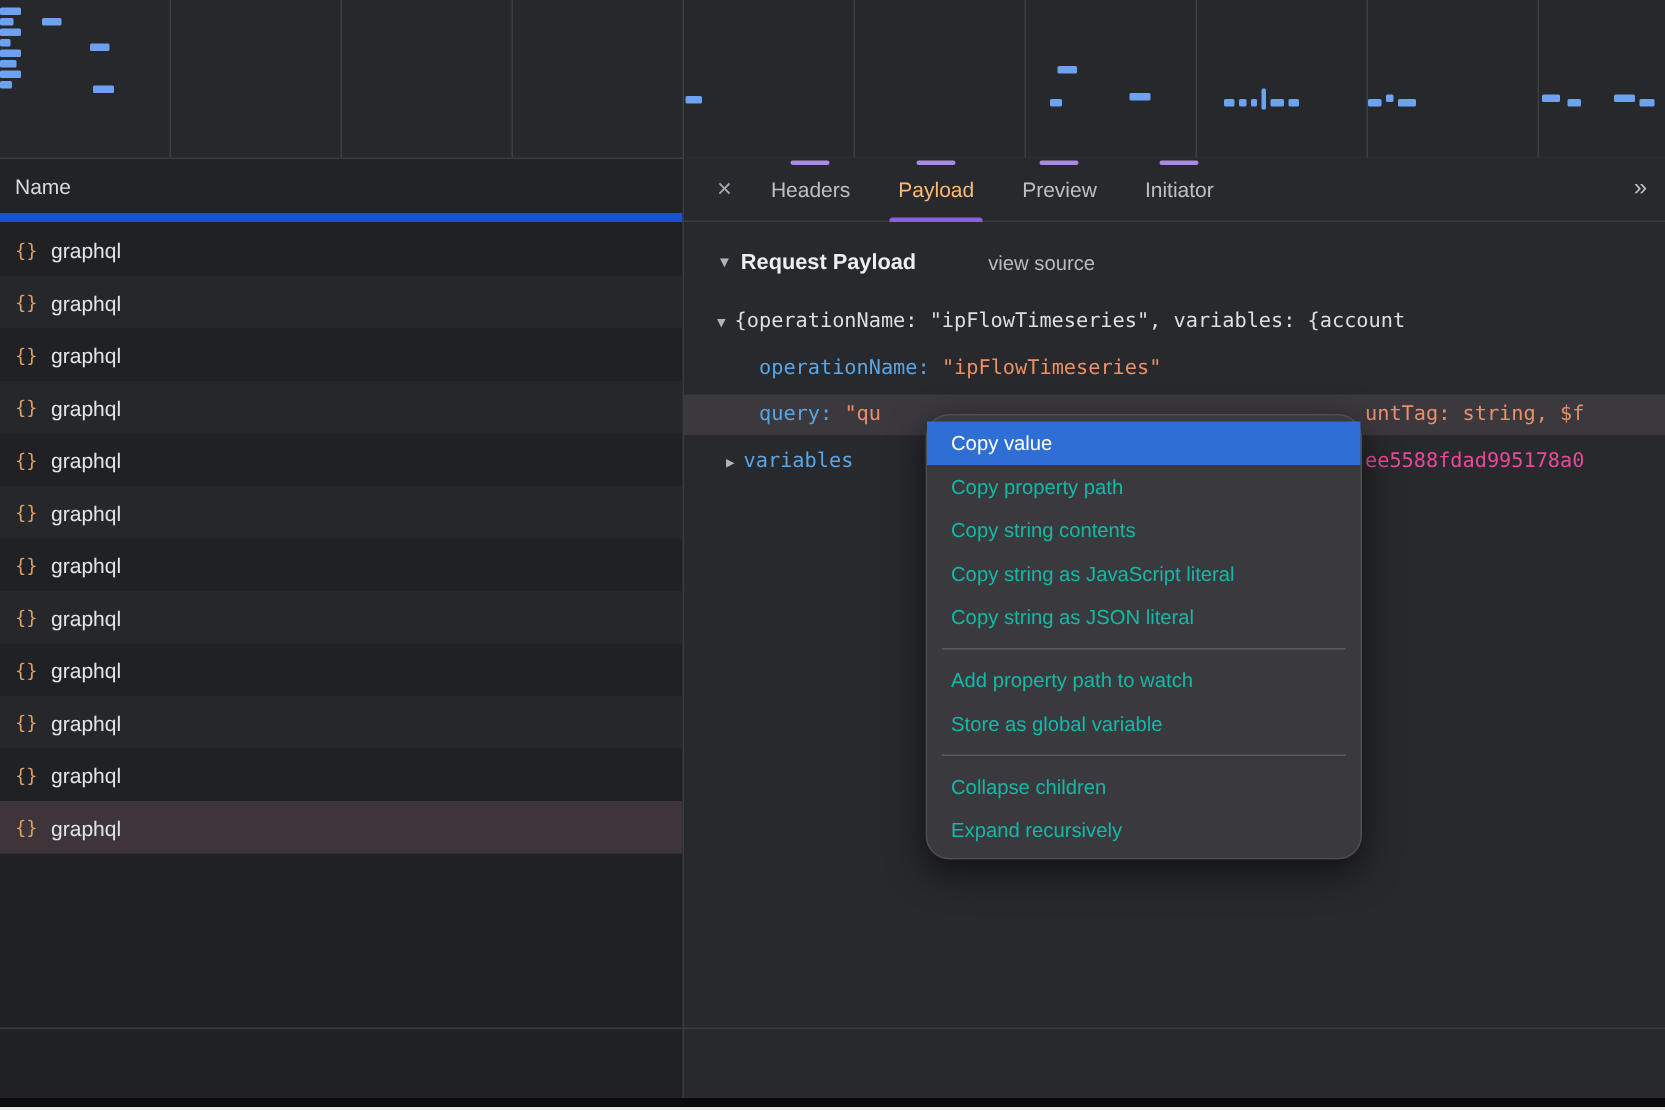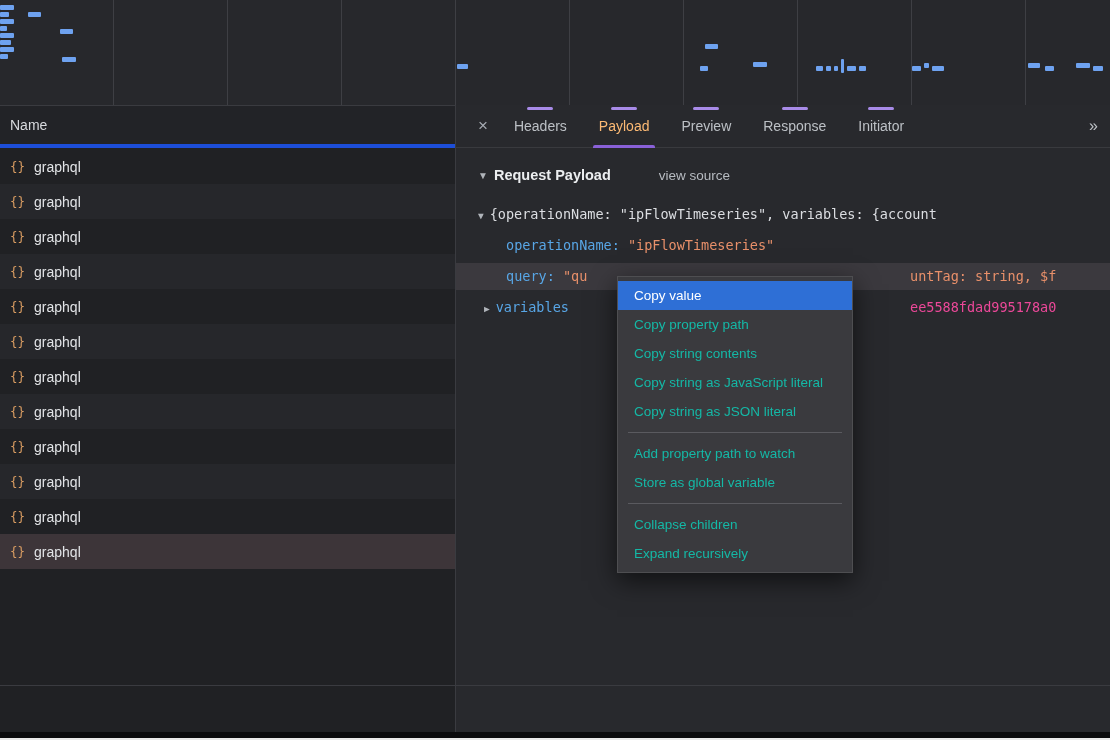--- a/index.html
+++ b/index.html
@@ -6,21 +6,21 @@
   .screen{position:relative;width:1110px;height:740px;background:#202124;overflow:hidden;
           font-family:"Liberation Sans",sans-serif;-webkit-font-smoothing:antialiased;}
   
   .timeline{position:absolute;left:0;top:0;width:1110px;height:105px;background:#27282c;
             border-bottom:1px solid #3a3b40;overflow:hidden;}
   .gridline{position:absolute;top:0;bottom:0;width:1px;background:#3e3f44;}
   .tbar{position:absolute;height:5px;border-radius:1px;background:var(--c-bar_blue,#6ea2f0);}
   
   .list-header{position:absolute;left:0;top:106px;width:455px;height:42px;display:flex;align-items:center;
                padding-left:10px;box-sizing:border-box;font-size:14px;color:#d8dade;background:#222327;
-               border-bottom:4px solid #1d4ed8;}
+               border-bottom:6px solid #1d4ed8;}
   .rows{position:absolute;left:0;top:149px;width:455px;}
   .row{height:35px;display:flex;align-items:center;padding-left:10px;gap:9px;font-size:14px;color:#e2e4e7;}
   .row:nth-child(even){background:#26272b;}
   .row.selected{background:#3d3539;}
   .req-icon{color:var(--c-icon_orange,#db9e63);font-family:"DejaVu Sans Mono",monospace;font-size:12.5px;}
   .vdivider{position:absolute;left:455px;top:105px;bottom:0;width:1px;background:#3a3b40;}
   
   .right-panel{position:absolute;left:456px;top:105px;right:0;bottom:0;background:#28292d;}
   .tabbar{position:relative;height:43px;display:flex;align-items:center;border-bottom:1px solid #393a3e;
           padding-left:12px;box-sizing:border-box;}
@@ -40,22 +40,22 @@
   .view-source{margin-left:48px;font-size:13.5px;color:#b7bbc1;font-weight:400;}
   .tree-line{position:absolute;height:31px;line-height:31px;white-space:nowrap;
              font-family:"DejaVu Sans Mono",monospace;font-size:13.5px;color:#dcdee2;}
   .tree-line .tri{font-size:9.5px;margin-right:6px;}
   .key{color:var(--c-key_blue,#58a6e6);}
   .str{color:var(--c-string_orange,#e9906a);}
   .dim{color:#ec4899;}
   .sel-row-bg{position:absolute;left:0;right:0;top:114px;height:27px;background:#3b393e;}
   .frag-right{position:absolute;left:454px;text-align:center;}
   
-  .context-menu{position:absolute;left:617px;top:276px;width:236px;box-sizing:border-box;background:#3a3a3e;
-                border:1px solid rgba(255,255,255,0.1);border-radius:0;padding:4px 0;
+  .context-menu{position:absolute;left:617px;top:276px;width:291px;box-sizing:border-box;background:#3a3a3e;
+                border:1px solid rgba(255,255,255,0.1);border-radius:16px;padding:4px 0;
                 box-shadow:0 8px 24px rgba(0,0,0,0.6);z-index:20;}
   .menu-item{height:29px;display:flex;align-items:center;padding:0 16px;font-size:13.5px;color:#14b8a6;}
   .menu-item.highlighted{background:var(--c-selection_blue,#2e6fd6);color:#ffffff;}
   .menu-sep{height:1px;background:#5a5a5f;margin:6px 10px;}
   
   .hdivider{position:absolute;left:0;right:0;top:685px;height:1px;background:#3a3b40;z-index:5;}
   .bottom-bar{position:absolute;left:0;right:0;bottom:2px;height:6px;background:#0b0b0d;z-index:6;}
   .bottom-edge{position:absolute;left:0;right:0;bottom:0;height:2px;background:#e9e9e9;z-index:6;}
 </style>
 </head>
@@ -169,24 +169,20 @@
       <div class="tab active">
         <span class="topmark"></span>
         <span>Payload</span>
       </div>
       <div class="tab">
         <span class="topmark"></span>
         <span>Preview</span>
       </div>
       <div class="tab">
         <span class="topmark"></span>
-        <span>Response</span>
-      </div>
-      <div class="tab">
-        <span class="topmark"></span>
         <span>Initiator</span>
       </div>
       <div class="tab-more">»</div>
     </div>
 
     <div class="payload-content">
       <div class="section-row">
         <span class="tri">▼</span>
           <b>Request Payload</b>
         <span class="view-source">view source</span>

